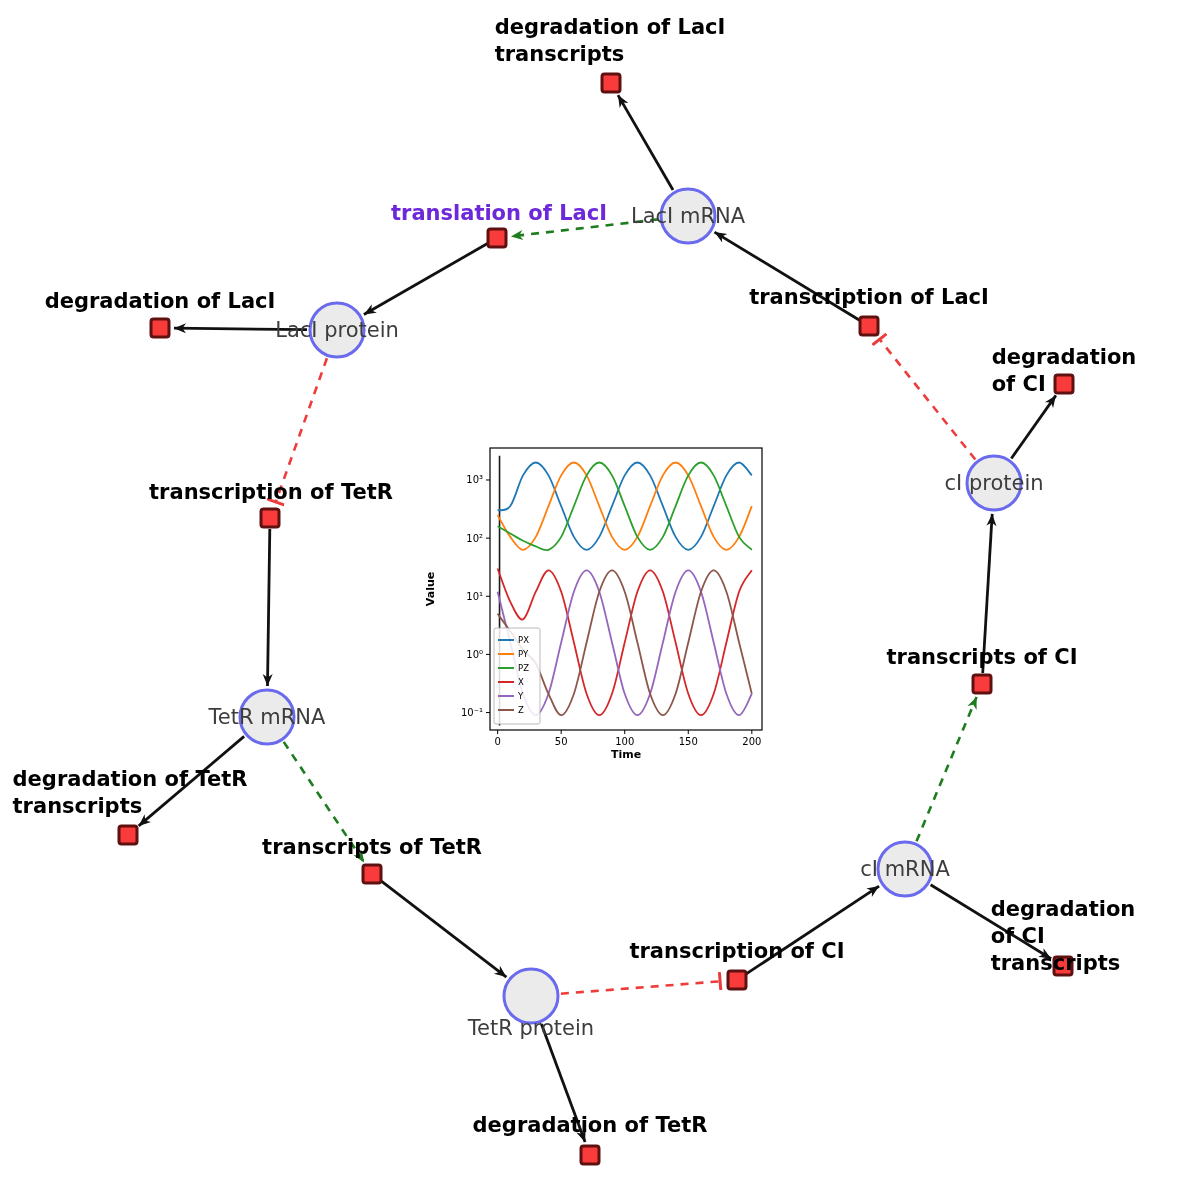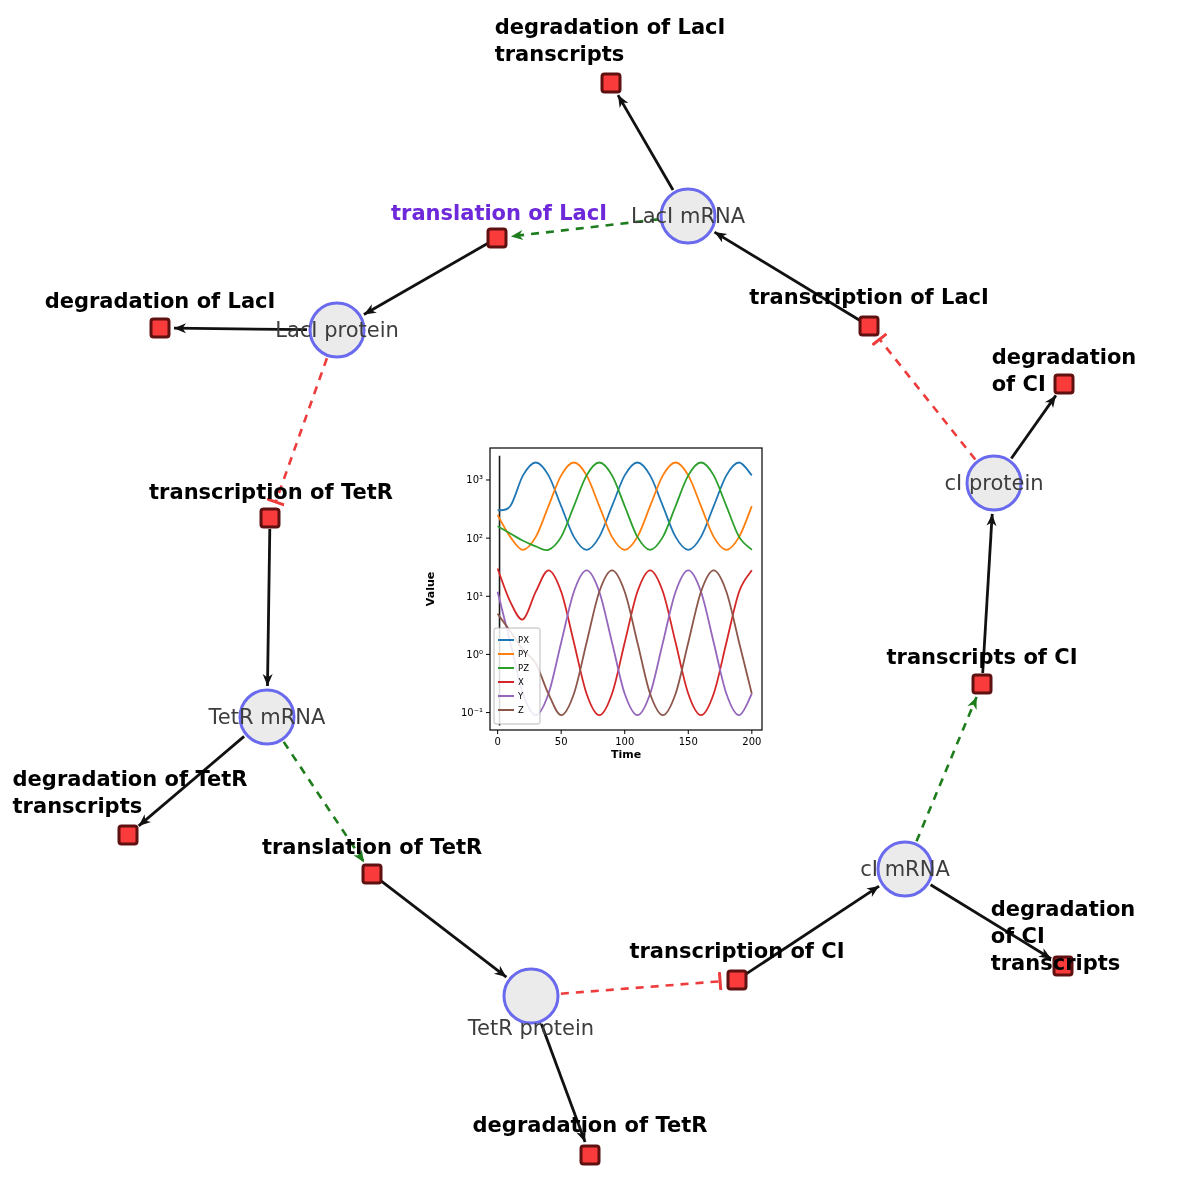--- a/index.html
+++ b/index.html
@@ -75,21 +75,21 @@
       <div class="reaction-node" style="left: 1064px; top: 384px; background: rgb(249, 59, 59); border: 3px solid rgb(95, 16, 16);"></div>
       <div class="reaction-label" style="left: 1064px; top: 344px; color: rgb(0, 0, 0);">degradation of CI</div>
       <div class="reaction-node" style="left: 270px; top: 518px; background: rgb(249, 59, 59); border: 3px solid rgb(95, 16, 16);"></div>
       <div class="reaction-label" style="left: 271px; top: 479px; color: rgb(0, 0, 0);">transcription of TetR</div>
       <div class="reaction-node" style="left: 982px; top: 684px; background: rgb(249, 59, 59); border: 3px solid rgb(95, 16, 16);"></div>
       <div class="reaction-label" style="left: 982px; top: 644px; color: rgb(0, 0, 0);">transcripts of CI</div>
       <div class="reaction-node" style="left: 128px; top: 835px; background: rgb(249, 59, 59); border: 3px solid rgb(95, 16, 16);"></div>
       <div class="reaction-label" style="left: 130px; top: 766px; color: rgb(0, 0, 0);">degradation of TetR
 transcripts</div>
       <div class="reaction-node" style="left: 372px; top: 874px; background: rgb(249, 59, 59); border: 3px solid rgb(95, 16, 16);"></div>
-      <div class="reaction-label" style="left: 372px; top: 834px; color: rgb(0, 0, 0);">translation of TetR</div>
+      <div class="reaction-label" style="left: 372px; top: 834px; color: rgb(0, 0, 0);">transcripts of TetR</div>
       <div class="reaction-node" style="left: 1063px; top: 966px; background: rgb(249, 59, 59); border: 3px solid rgb(95, 16, 16);"></div>
       <div class="reaction-label" style="left: 1063px; top: 896px; color: rgb(0, 0, 0);">degradation of CI
 transcripts</div>
       <div class="reaction-node" style="left: 737px; top: 980px; background: rgb(249, 59, 59); border: 3px solid rgb(95, 16, 16);"></div>
       <div class="reaction-label" style="left: 737px; top: 938px; color: rgb(0, 0, 0);">transcription of CI</div>
       <div class="reaction-node" style="left: 590px; top: 1155px; background: rgb(249, 59, 59); border: 3px solid rgb(95, 16, 16);"></div>
       <div class="reaction-label" style="left: 590px; top: 1112px; color: rgb(0, 0, 0);">degradation of TetR</div>
     </div>
   <div id="chart-inset">
     <svg id="chart-svg" width="360" height="330">

